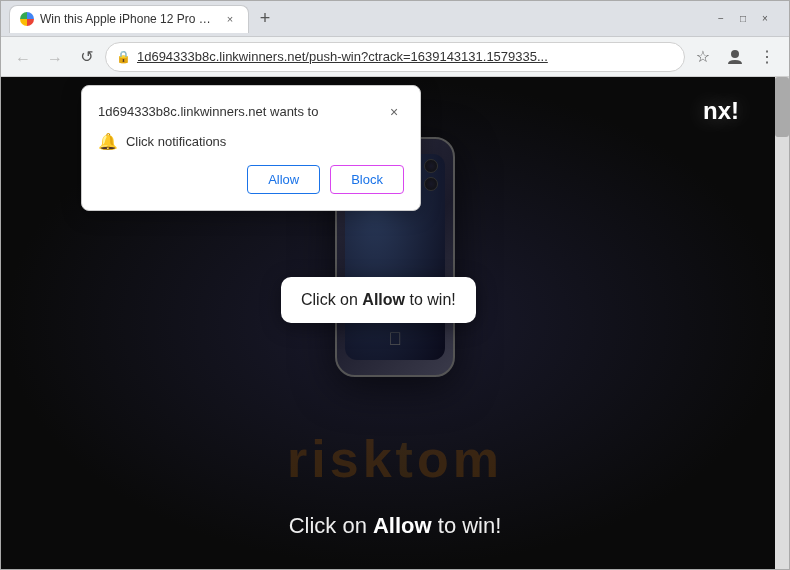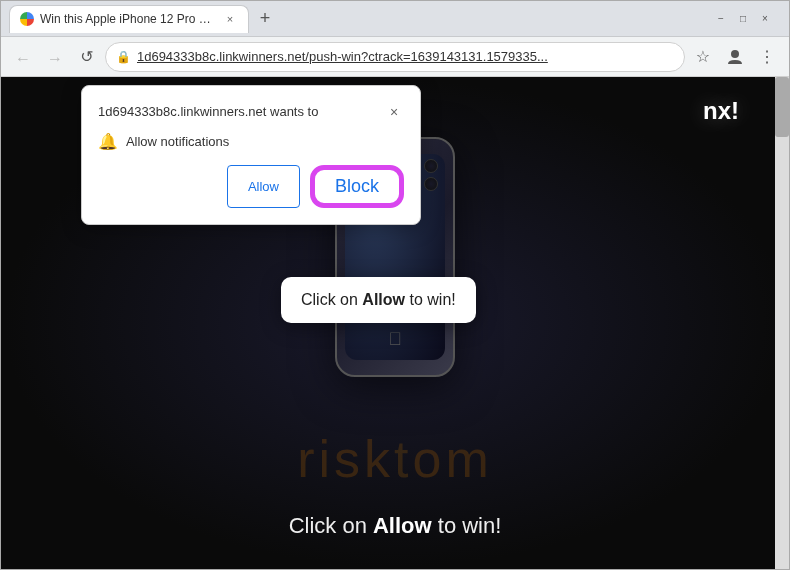--- a/index.html
+++ b/index.html
@@ -134,21 +134,21 @@
       position: relative;
     }
 
     
     .watermark {
       position: absolute;
       bottom: 80px;
       left: 0; right: 0;
       text-align: center;
       font-size: 52px;
-      font-weight: normal;
+      font-weight: bold;
       color: rgba(180,100,0,0.25);
       letter-spacing: 4px;
       user-select: none;
     }
 
     
     .iphone-container {
       position: absolute;
       top: 60px;
       left: 50%;
@@ -258,24 +258,24 @@
       border: 1px solid #1a73e8;
       border-radius: 4px;
       color: #1a73e8;
       font-size: 13px;
       cursor: pointer;
       font-weight: 500;
     }
     .btn-block {
       padding: 6px 20px;
       background: transparent;
-      border: 5px solid #d946ef;
-      border-radius: 14px;
+      border: 1px solid #d946ef;
+      border-radius: 4px;
       color: #1a73e8;
-      font-size: 18px;
+      font-size: 13px;
       cursor: pointer;
       font-weight: 500;
     }
 
     
     .callout-bubble {
       position: absolute;
       top: 200px;
       left: 280px;
       background: #fff;
@@ -369,21 +369,21 @@
 
     </div>
 
     <div class="permission-dialog">
       <div class="dialog-header">
         <span class="dialog-title">1d694333b8c.linkwinners.net wants to</span>
         <span class="dialog-close">×</span>
       </div>
       <div class="dialog-notification-row">
         <span class="bell-icon">🔔</span>
-        <span>Allow notifications</span>
+        <span>Click notifications</span>
       </div>
       <div class="dialog-buttons">
         <button class="btn-allow">Allow</button>
         <button class="btn-block">Block</button>
       </div>
     </div>
 
     <div class="callout-bubble">
       <span>Click on </span><strong>Allow</strong><span> to win!</span>
     </div>

